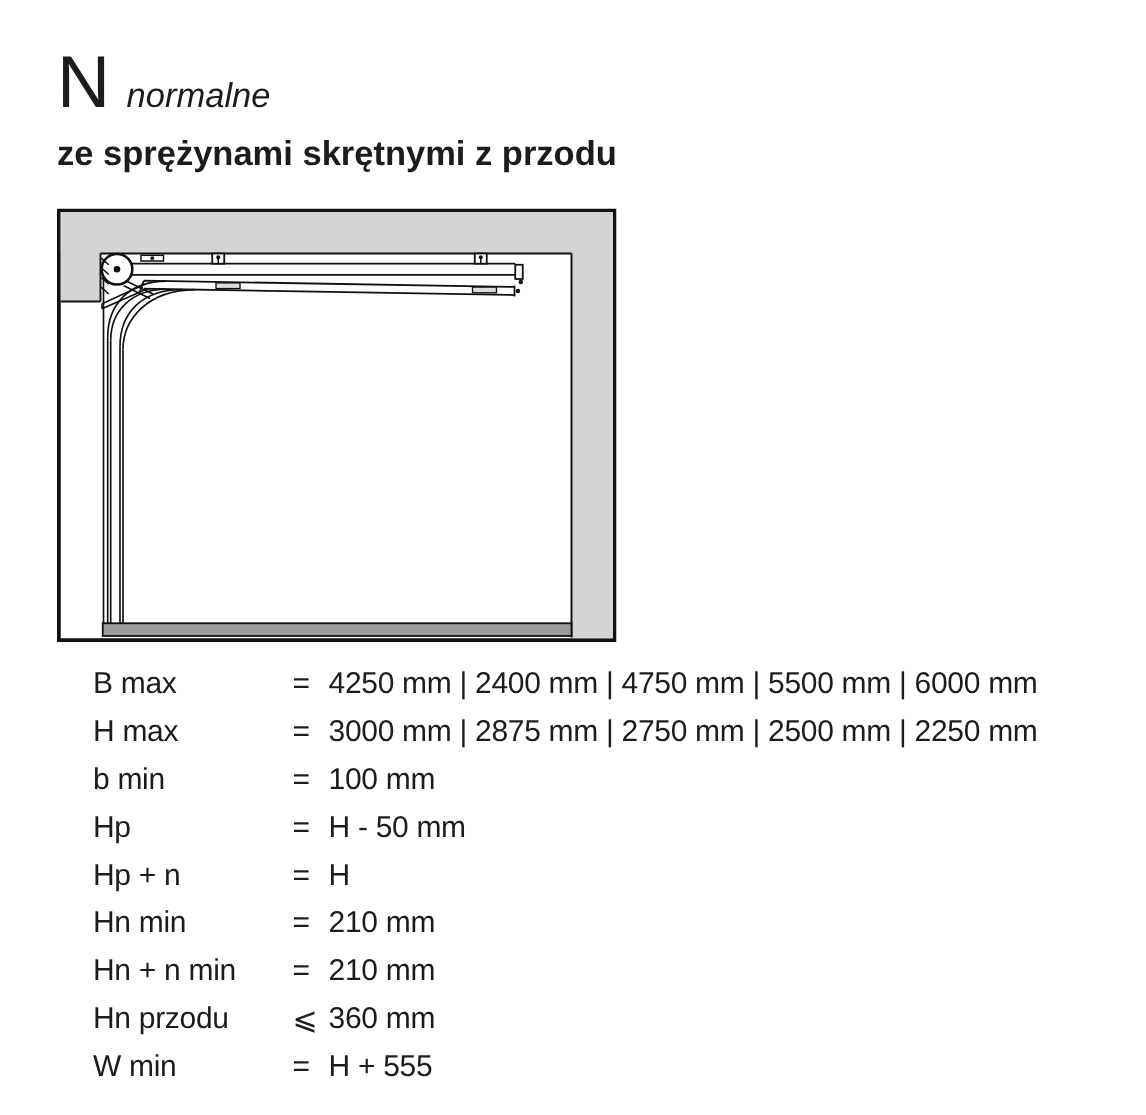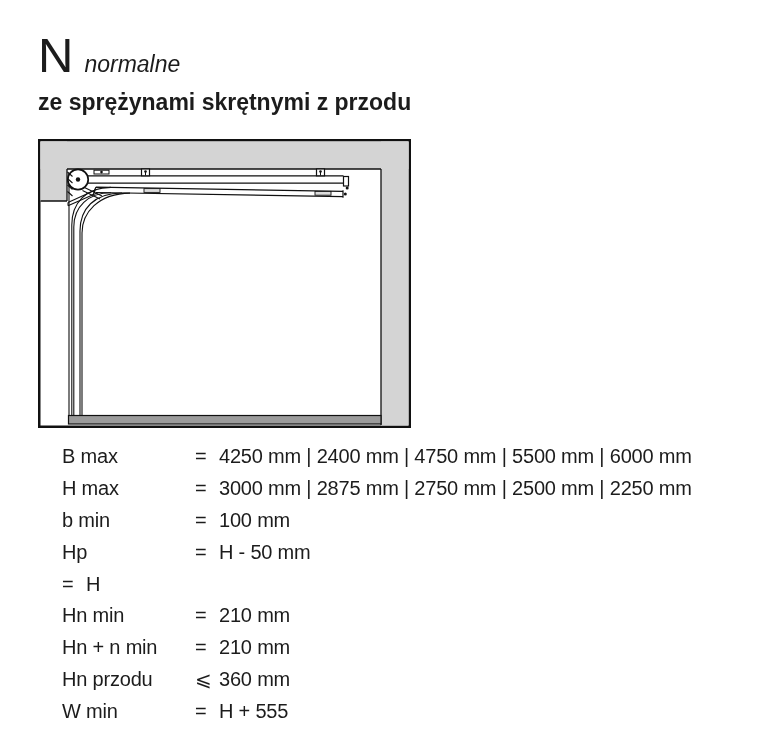--- a/index.html
+++ b/index.html
@@ -127,20 +127,21 @@
     <span class="spec-value">100 mm</span>
   </div>
 
   <div class="spec-row">
     <span class="spec-label">Hp</span>
     <span class="spec-op">=</span>
     <span class="spec-value">H - 50 mm</span>
   </div>
 
   <div class="spec-row">
+    <span class="spec-label">Hp + n</span>
     <span class="spec-op">=</span>
     <span class="spec-value">H</span>
   </div>
 
   <div class="spec-row">
     <span class="spec-label">Hn min</span>
     <span class="spec-op">=</span>
     <span class="spec-value">210 mm</span>
   </div>
 

